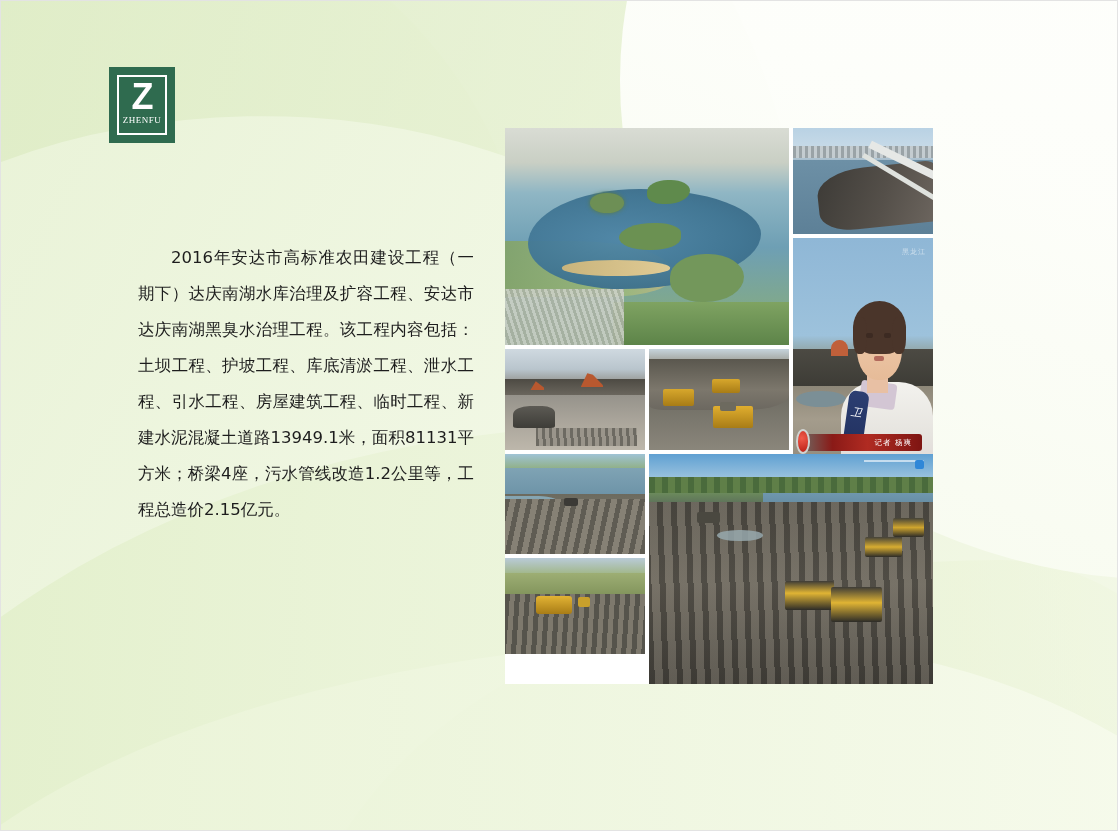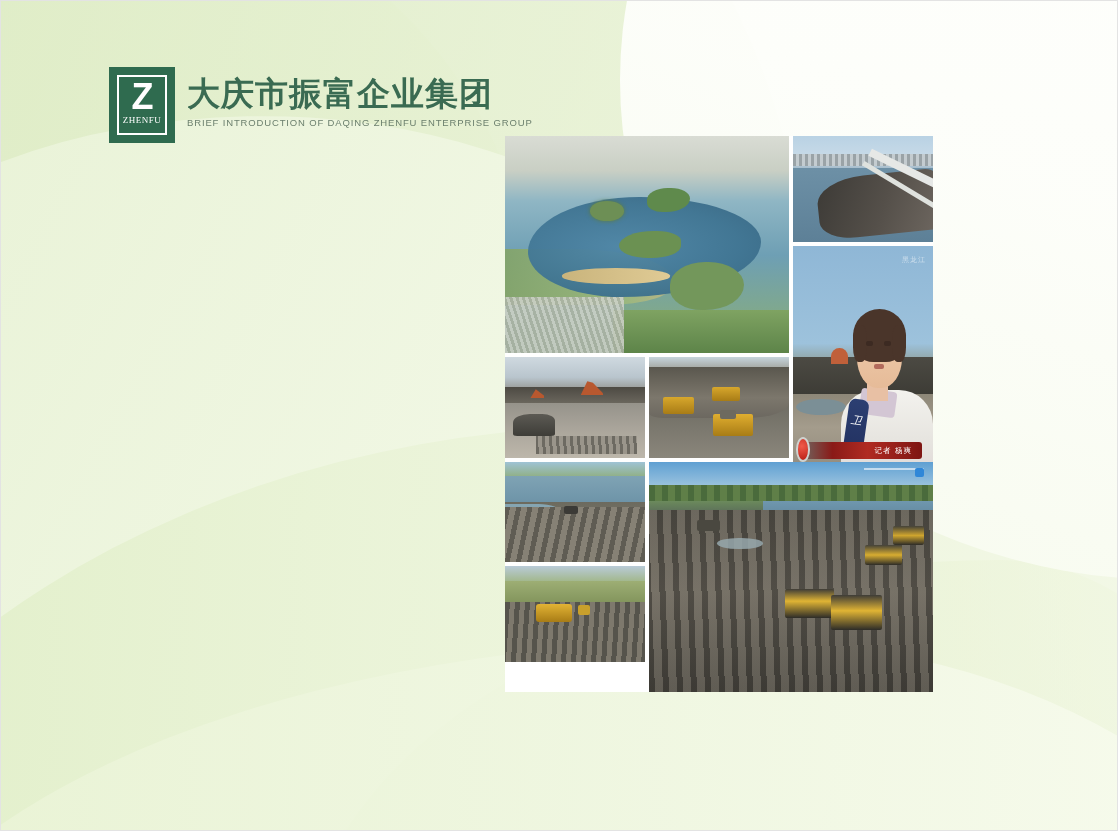--- a/index.html
+++ b/index.html
@@ -100,21 +100,21 @@
   #body-copy{
     position:absolute;left:138px;top:240px;width:336px;
     font-family:"DejaVu Sans","Liberation Sans",sans-serif;
     font-size:16.5px;line-height:36px;color:#1d1d1d;
     text-align:justify;text-justify:inter-ideograph;
     text-indent:2em;
   }
 
   
   #collage{
-    position:absolute;left:505px;top:136px;width:428px;height:556px;
+    position:absolute;left:505px;top:128px;width:428px;height:556px;
     background:#ffffff;
   }
   .ph{position:absolute;overflow:hidden;background:#9aa6ad;}
 
   
   #p1{left:0;top:0;width:284px;height:217px;
       background:linear-gradient(180deg,#d9dcd4 0%,#c9cfc4 16%,#8fb6c4 30%,#6e9fb4 55%,#7fa88f 80%,#6e9a74 100%);}
   #p1 .lake{position:absolute;left:8%;top:28%;width:82%;height:46%;
       background:radial-gradient(ellipse at 40% 50%,#4f86a6 0%,#3f7492 60%,#35637f 100%);
       border-radius:48% 52% 60% 40%/ 55% 45% 55% 45%;opacity:.95;}
@@ -293,26 +293,23 @@
   <div class="wave w5"></div>
   <div class="wave w4"></div>
 
   <div id="logo-block">
     <div class="logo-mark">
       <div class="logo-inner">
         <div class="logo-z">Z</div>
         <div class="logo-sub">ZHENFU</div>
       </div>
     </div>
-    <div class="logo-text">
-      <div class="logo-title">大庆市振富企业集团</div>
-      <div class="logo-en">BRIEF INTRODUCTION OF DAQING ZHENFU ENTERPRISE GROUP</div>
-    </div>
   </div>
 
+  <div id="body-copy">2016年安达市高标准农田建设工程（一期下）达庆南湖水库治理及扩容工程、安达市达庆南湖黑臭水治理工程。该工程内容包括：土坝工程、护坡工程、库底清淤工程、泄水工程、引水工程、房屋建筑工程、临时工程、新建水泥混凝土道路13949.1米，面积81131平方米；桥梁4座，污水管线改造1.2公里等，工程总造价2.15亿元。</div>
 
   <div id="collage">
 
     <div class="ph" id="p1">
       <div class="shore"></div>
         <div class="lake"></div>
       <div class="isle1"></div>
         <div class="isle2"></div>
         <div class="isle3"></div>
         <div class="isle4"></div>

